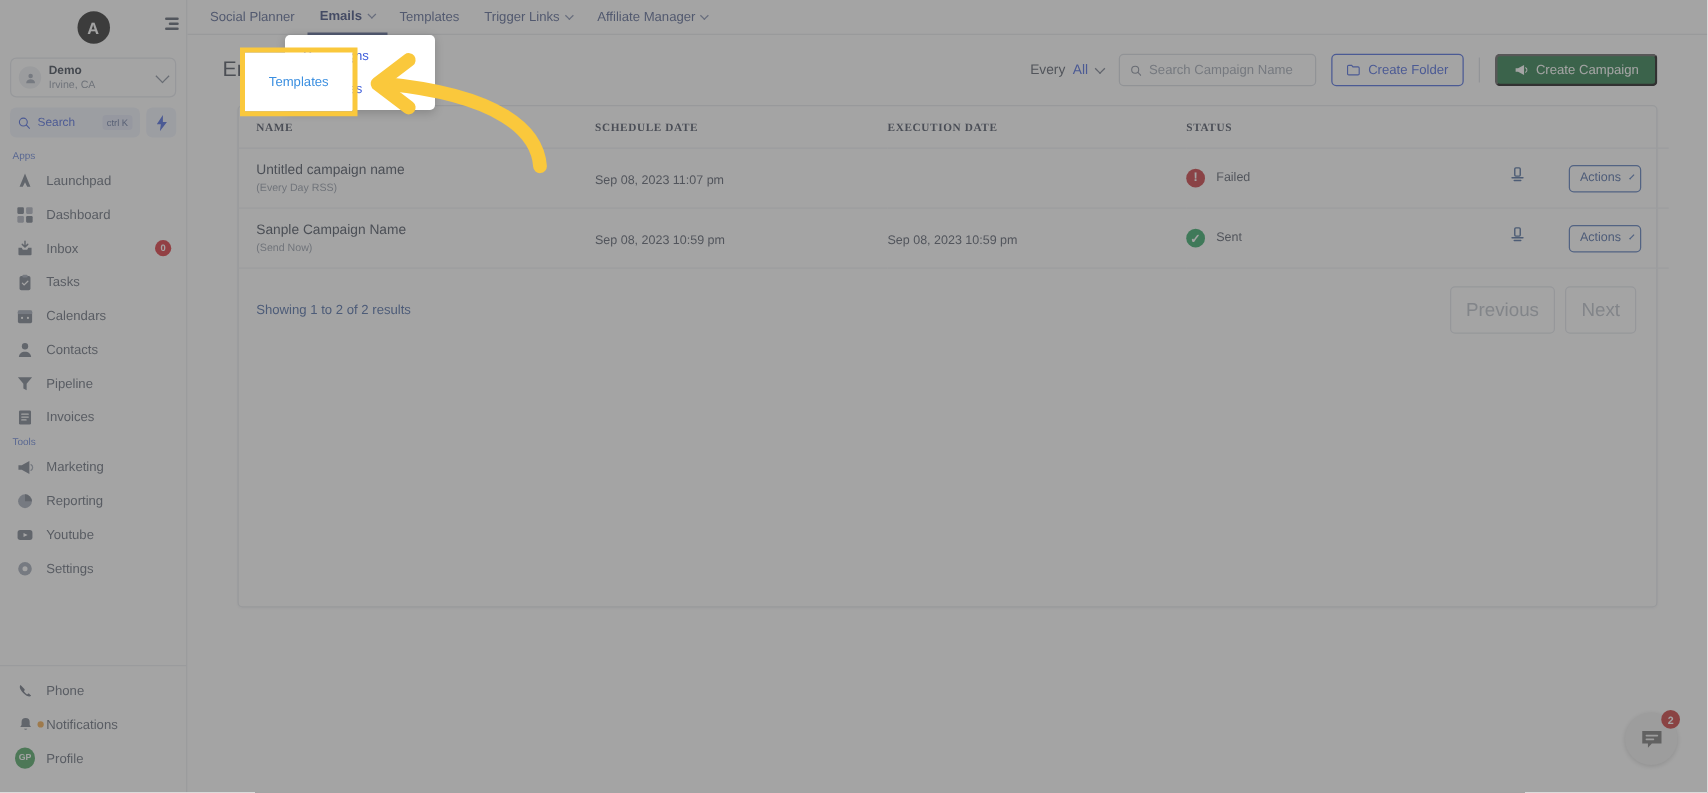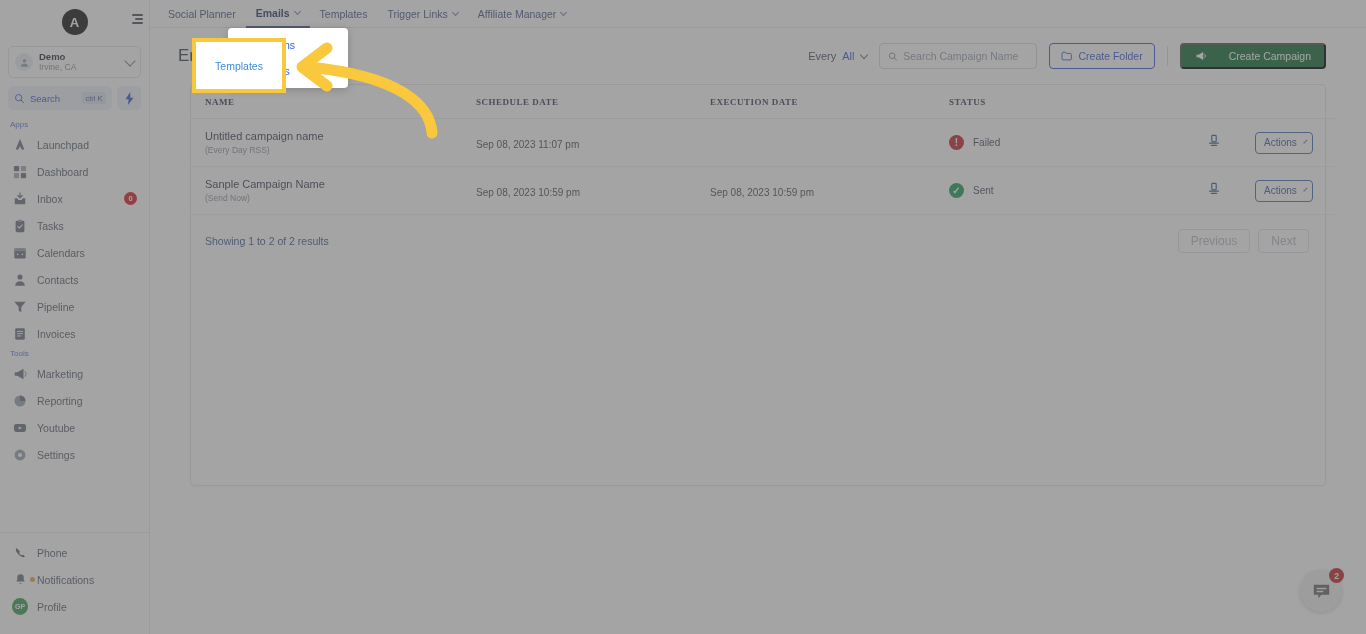--- a/index.html
+++ b/index.html
@@ -129,21 +129,21 @@
   .search-input-wrap input::placeholder { color:#99a1ae; }
   .btn-outline {
     height:26px; border:1px solid #3b5bdb; border-radius:4px; background:#fff;
     color:#3b5bdb; font-size:10.5px; padding: 0 11px;
     display:flex; align-items:center; gap:6px; white-space:nowrap;
   }
   .vdiv { width:1px; height:20px; background:#d8dce3; }
   .btn-green {
     height:26px; border-radius:4px; background:#18703a;
     color:#fff; font-size:10.5px; padding: 0 13px;
-    display:flex; align-items:center; gap:22px; white-space:nowrap;
+    display:flex; align-items:center; gap:6px; white-space:nowrap;
   }
 
   
   .card {
     margin: 0 40px 0 40px; background:#fff;
     border:1px solid #e4e7ec; border-radius:4px; height: 402px;
     box-shadow: 0 1px 2px rgba(16,24,40,0.04);
   }
   table { width:100%; border-collapse: collapse; table-layout: fixed; }
   thead th {
@@ -176,22 +176,22 @@
     display:flex; align-items:center; gap:8px; width:58px; justify-content:space-between;
   }
   .a-caret { width:5px;height:5px;border-right:1.3px solid #4a6fb5;border-bottom:1.3px solid #4a6fb5;
              transform:rotate(45deg); margin-bottom:3px; }
   .pager-row {
     display:flex; align-items:center; padding: 14px 16px 0 14px;
   }
   .pager-info { font-size:10.5px; color:#3f5f9e; }
   .pager-btns { margin-left:auto; display:flex; gap:8px; }
   .pg-btn {
-    height:24px; padding: 4px 12px; border:1px solid #e0e3e9; border-radius:4px;
-    background:#fff; color:#b4bac4; font-size:12px;
+    height:24px; padding: 18px 12px; border:1px solid #e0e3e9; border-radius:4px;
+    background:#fff; color:#b4bac4; font-size:15px;
     display:flex;align-items:center;
   }
 
   
   #annot { position:absolute; inset:0; z-index: 60; pointer-events:none; }
   #hl-box {
     position:absolute; left:192px; top:38px; width:94px; height:55px;
     border: 4px solid #fac83c; background: transparent;
   }
   #hl-white {

